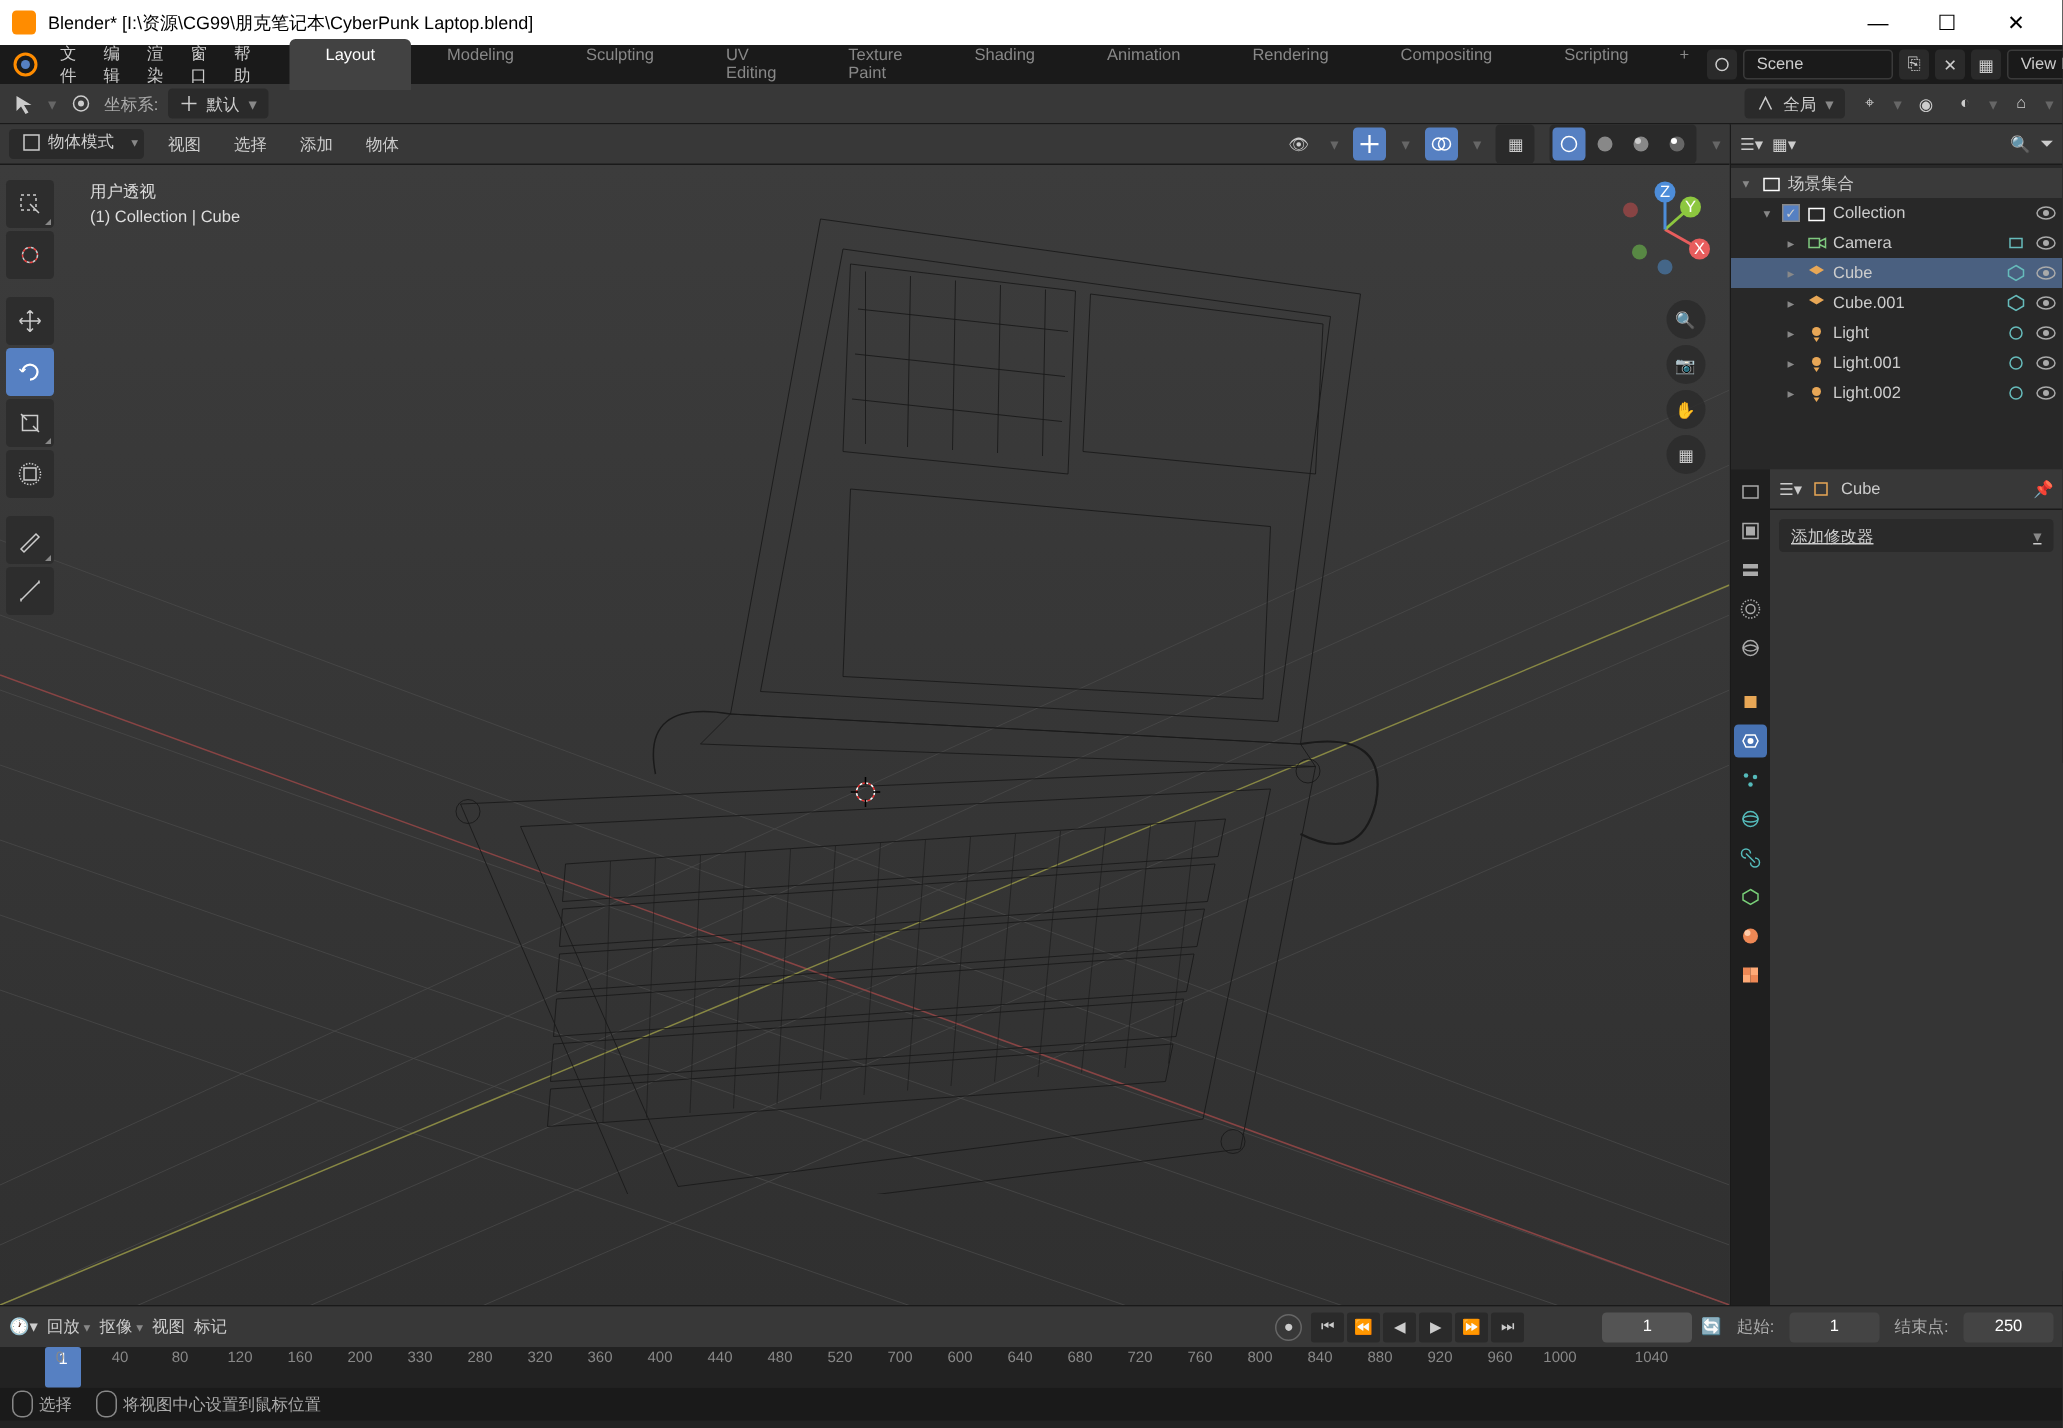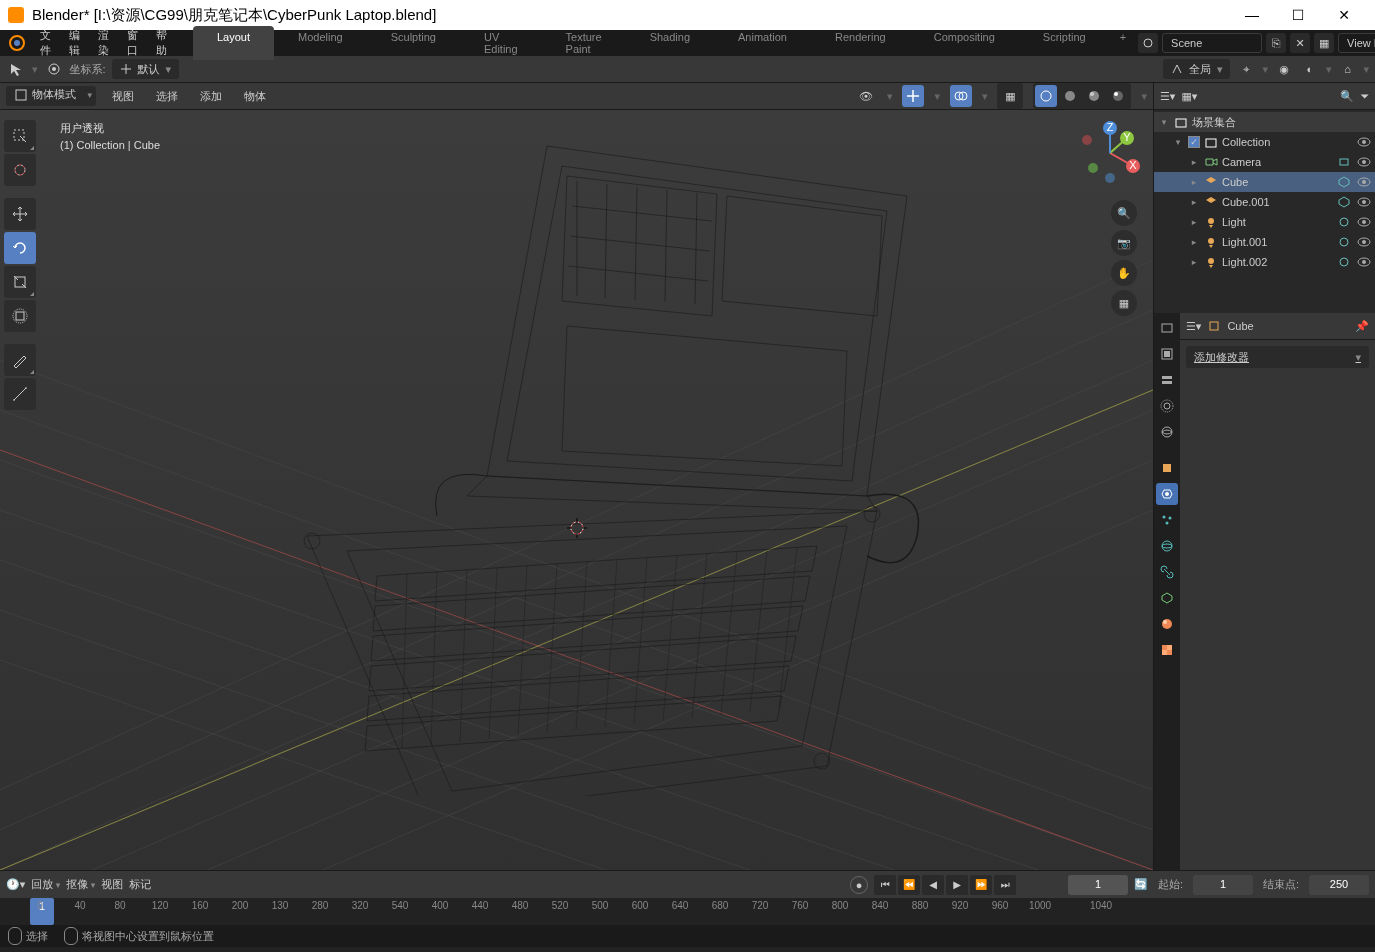--- a/index.html
+++ b/index.html
@@ -1,21 +1,21 @@
 <!DOCTYPE html>
 <html><head>
 <meta charset="utf-8">
 <style>
 * { margin: 0; padding: 0; box-sizing: border-box; font-family: sans-serif; font-size: 11px; user-select: none; }
 body { background: #232323; color: #ccc; overflow: hidden; width: 1375px; height: 952px; }
 
 
 .titlebar { height: 30px; background: #fff; color: #000; display: flex; align-items: center; padding: 0 8px; }
 .titlebar .logo { width: 16px; height: 16px; background: #ff8c00; border-radius: 3px; margin-right: 8px; }
-.titlebar .title { flex: 1; font-size: 15px; }
+.titlebar .title { flex: 1; font-size: 12px; }
 .titlebar .winbtns { display: flex; gap: 0; }
 .titlebar .winbtn { width: 46px; height: 30px; display: flex; align-items: center; justify-content: center; font-size: 14px; }
 
 
 .topmenu { height: 26px; background: #1a1a1a; display: flex; align-items: center; padding: 0 4px; gap: 2px; }
 .topmenu .blender-icon { width: 20px; height: 20px; display: flex; align-items: center; margin: 0 4px; }
 .topmenu .menu-item { padding: 4px 8px; color: #ccc; cursor: pointer; }
 .topmenu .tabs { display: flex; margin-left: 16px; gap: 0; }
 .topmenu .tab { padding: 5px 24px; color: #888; cursor: pointer; border-top-left-radius: 4px; border-top-right-radius: 4px; }
 .topmenu .tab.active { background: #424242; color: #fff; }
@@ -756,29 +756,29 @@
     <div class="playhead" style="left:30px">
         <span>1</span>
       </div>
     <div id="ruler-ticks">
         <div class="ruler-tick" style="left: 40px;">0</div>
         <div class="ruler-tick" style="left: 80px;">40</div>
         <div class="ruler-tick" style="left: 120px;">80</div>
         <div class="ruler-tick" style="left: 160px;">120</div>
         <div class="ruler-tick" style="left: 200px;">160</div>
         <div class="ruler-tick" style="left: 240px;">200</div>
-        <div class="ruler-tick" style="left: 280px;">130</div>
+        <div class="ruler-tick" style="left: 280px;">330</div>
         <div class="ruler-tick" style="left: 320px;">280</div>
         <div class="ruler-tick" style="left: 360px;">320</div>
-        <div class="ruler-tick" style="left: 400px;">540</div>
+        <div class="ruler-tick" style="left: 400px;">360</div>
         <div class="ruler-tick" style="left: 440px;">400</div>
         <div class="ruler-tick" style="left: 480px;">440</div>
         <div class="ruler-tick" style="left: 520px;">480</div>
         <div class="ruler-tick" style="left: 560px;">520</div>
-        <div class="ruler-tick" style="left: 600px;">500</div>
+        <div class="ruler-tick" style="left: 600px;">700</div>
         <div class="ruler-tick" style="left: 640px;">600</div>
         <div class="ruler-tick" style="left: 680px;">640</div>
         <div class="ruler-tick" style="left: 720px;">680</div>
         <div class="ruler-tick" style="left: 760px;">720</div>
         <div class="ruler-tick" style="left: 800px;">760</div>
         <div class="ruler-tick" style="left: 840px;">800</div>
         <div class="ruler-tick" style="left: 880px;">840</div>
         <div class="ruler-tick" style="left: 920px;">880</div>
         <div class="ruler-tick" style="left: 960px;">920</div>
         <div class="ruler-tick" style="left: 1000px;">960</div>

